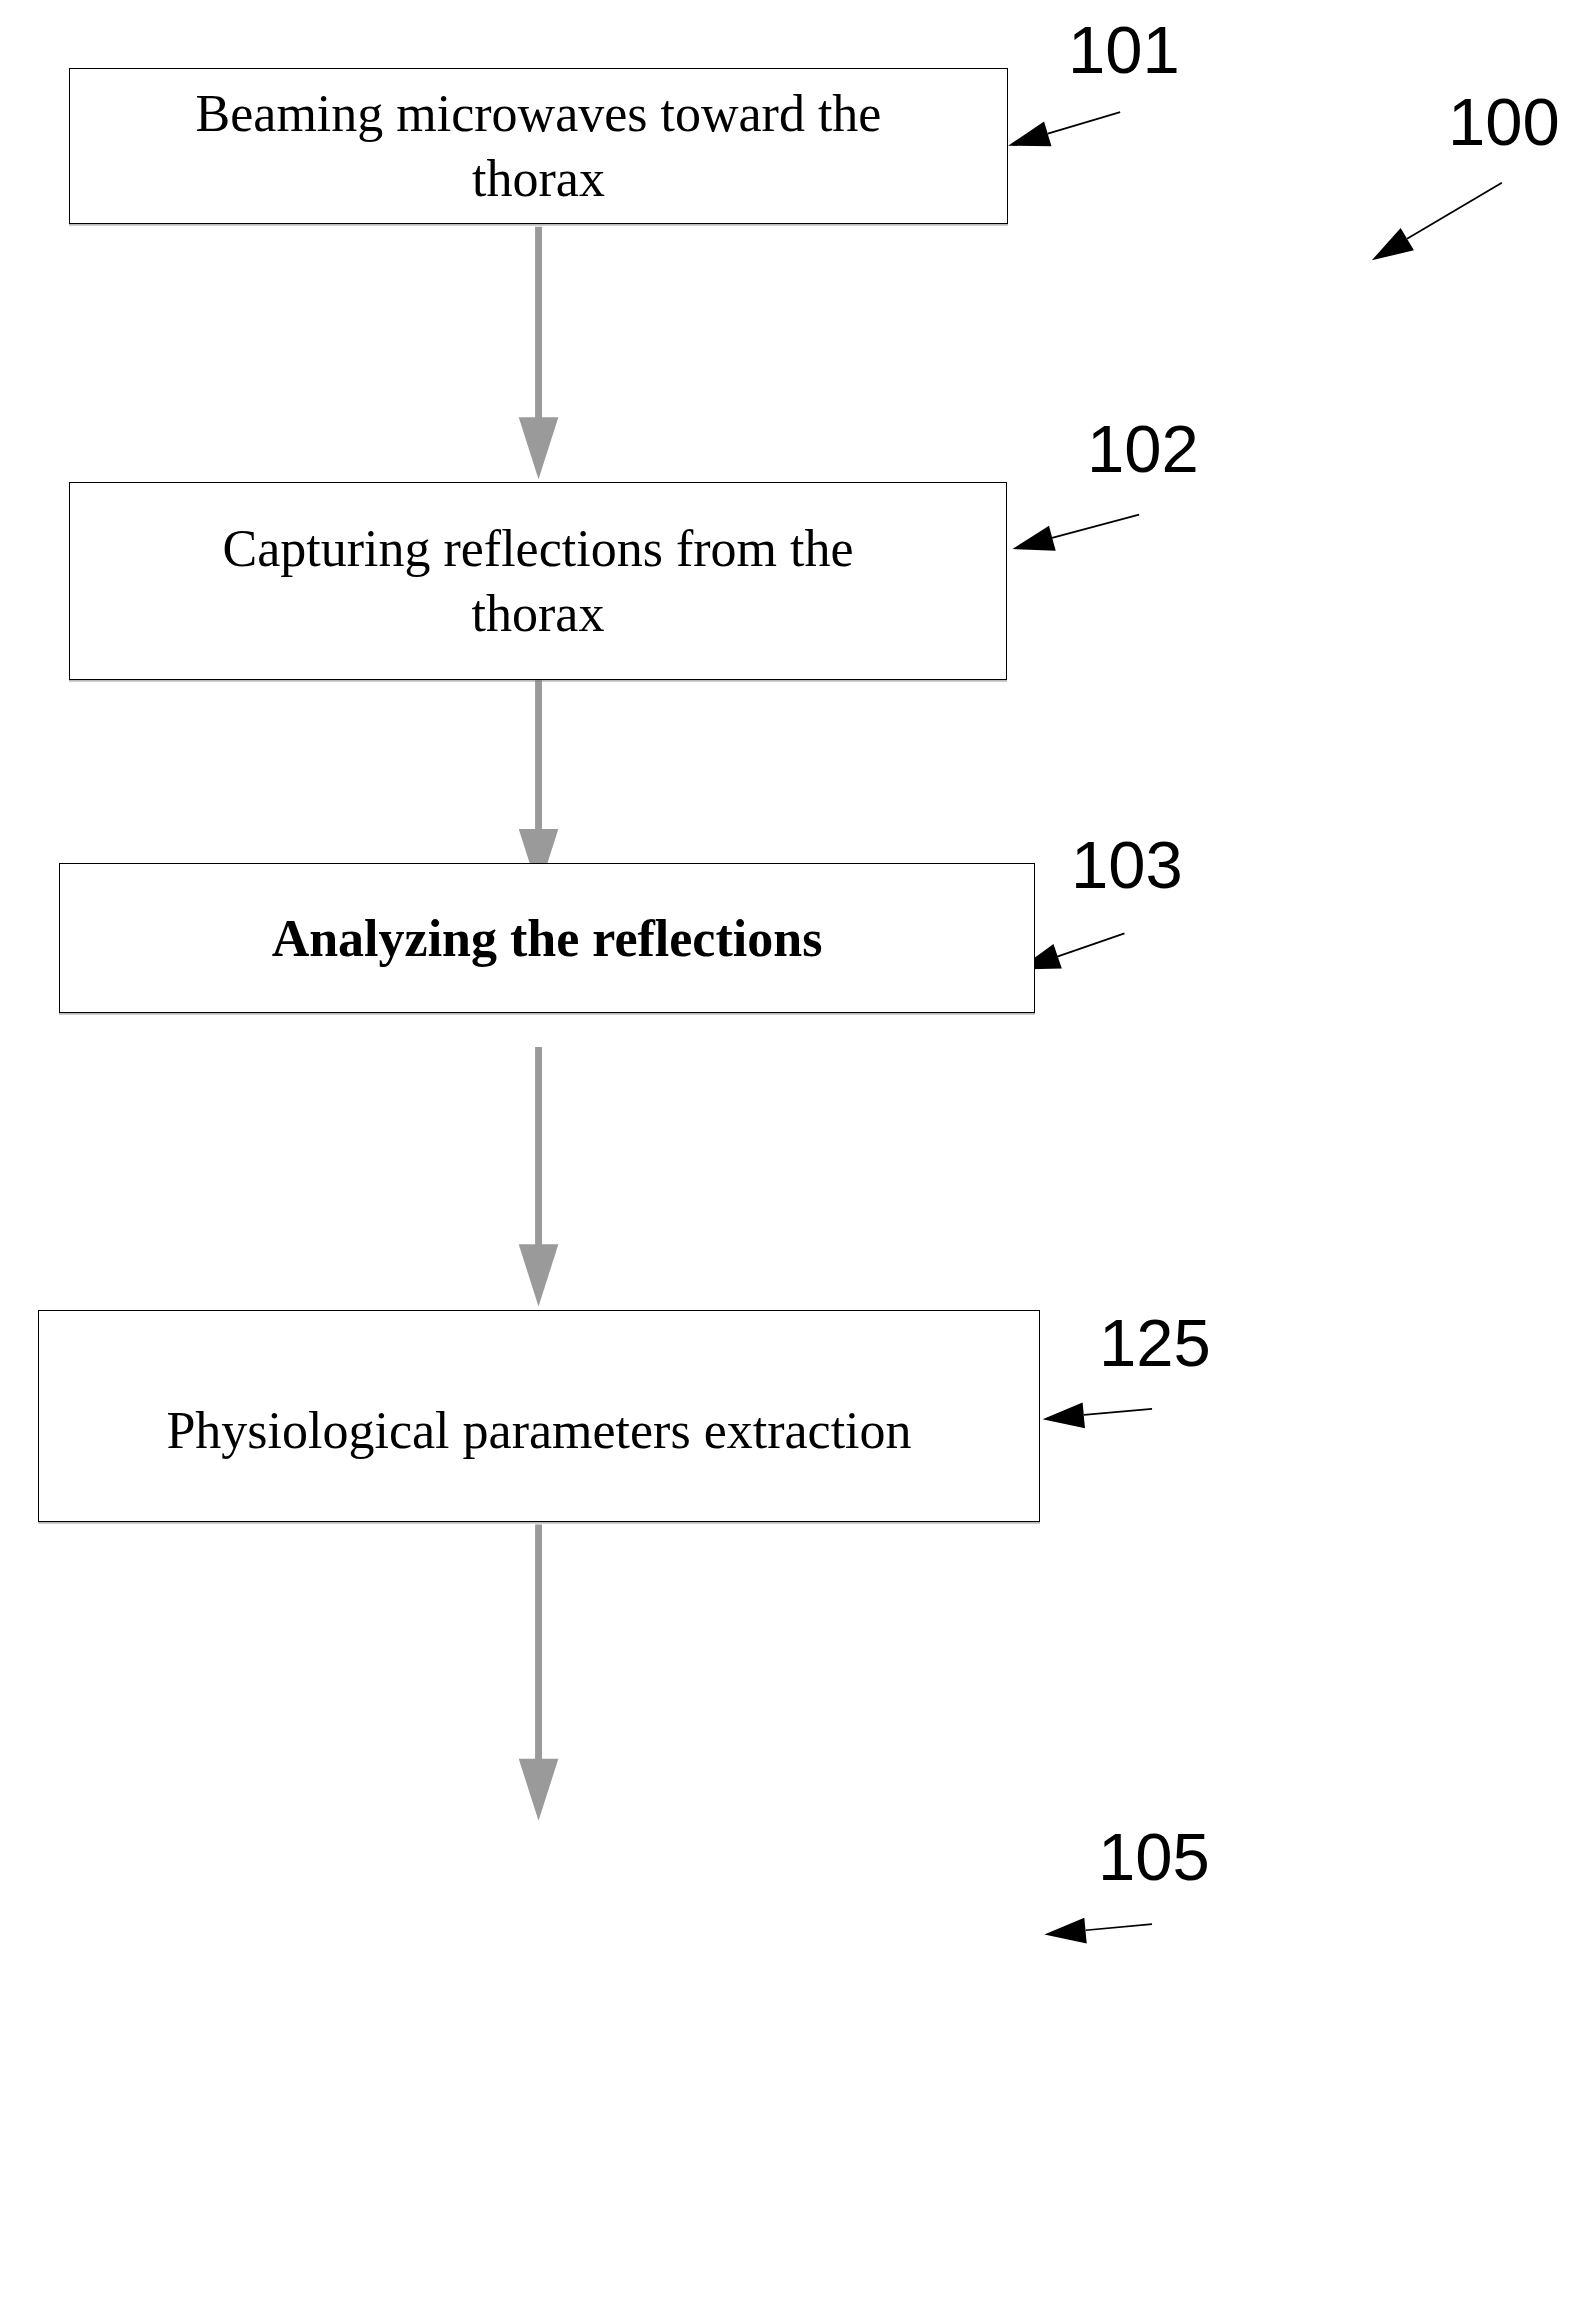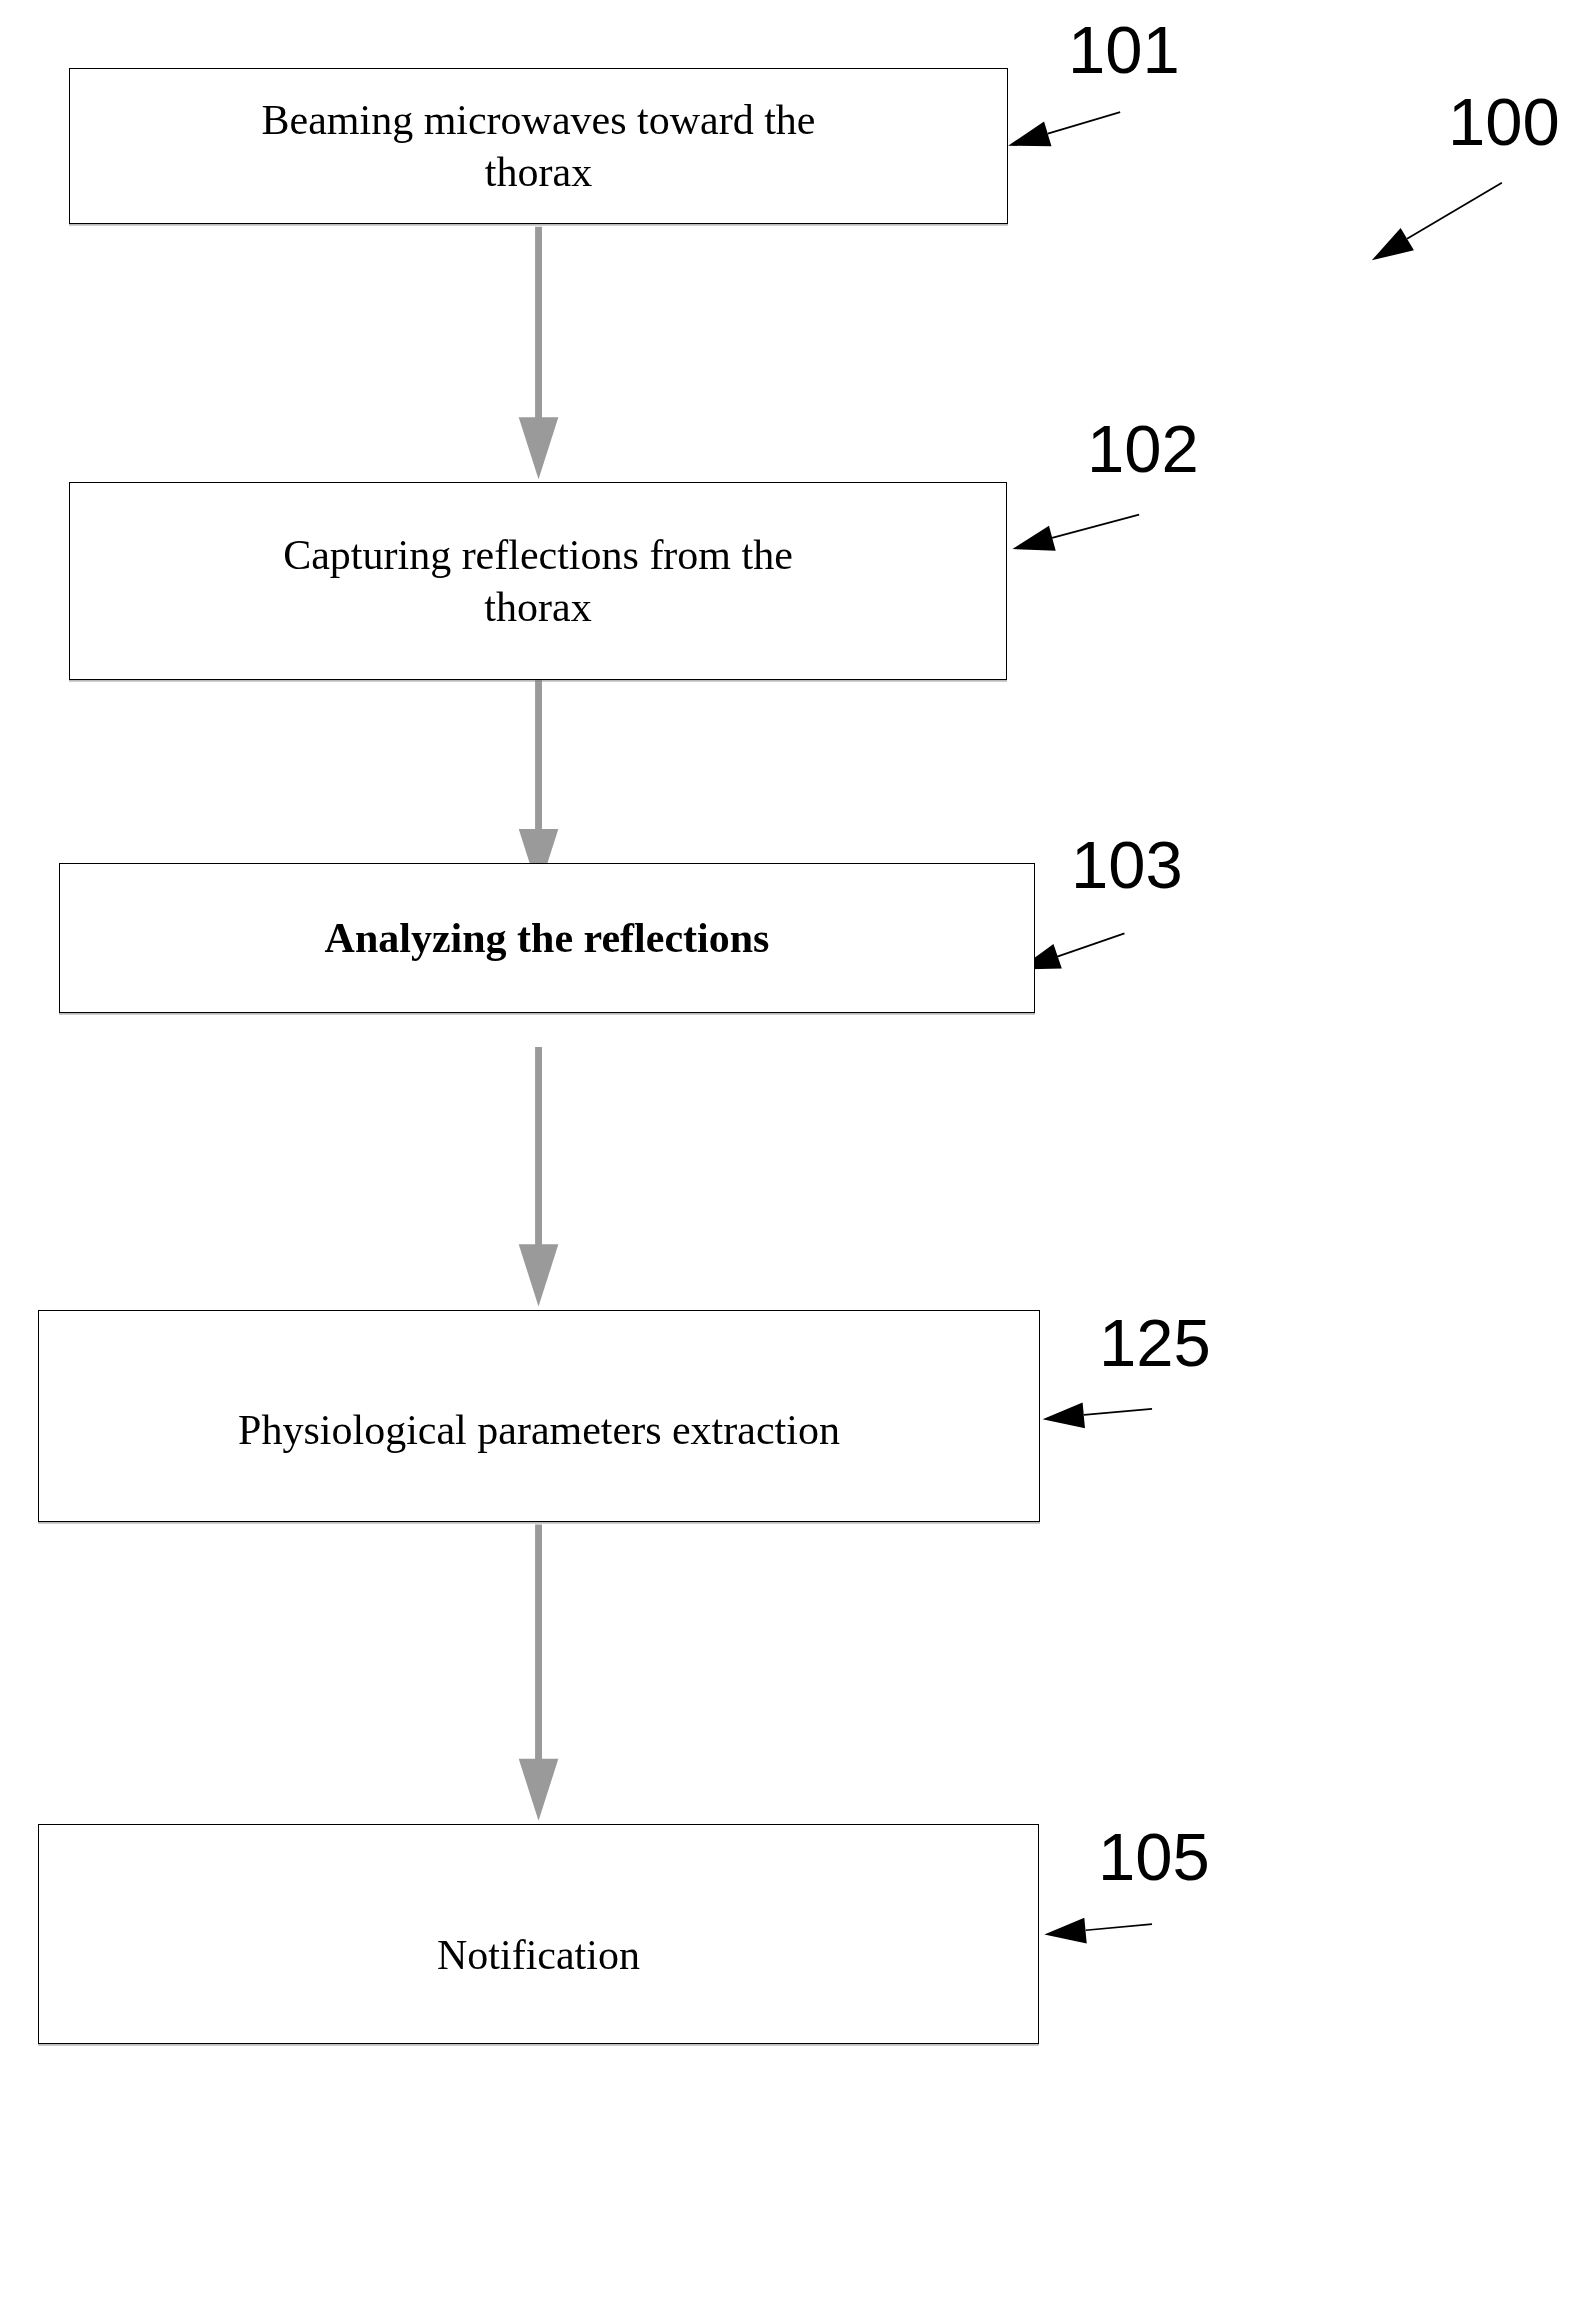--- a/index.html
+++ b/index.html
@@ -26,21 +26,21 @@
   .flow-box {
     position: absolute;
     border: 1.7px solid #000000;
     background: #ffffff;
     box-shadow: 0 1.7px 0 rgba(130,130,130,0.55);
     display: flex;
     align-items: center;
     justify-content: center;
     text-align: center;
     color: #000000;
-    font-size: 42px;
+    font-size: 52px;
     line-height: 1.25;
     white-space: pre-line;
     box-sizing: border-box;
   }
   .box-101 { left: 69px;  top: 68px;   width: 939px; height: 156px; }
   .box-102 { left: 69px;  top: 482px;  width: 938px; height: 198px; }
   .box-103 { left: 59px;  top: 863px; width: 976px; height: 150px; font-weight: bold; }
   .box-104 { left: 38px;  top: 1310px; width: 1002px; height: 212px; padding-top: 29px; }
   .box-105 { left: 38px;  top: 1824px; width: 1001px; height: 220px; padding-top: 43px; }
 
@@ -121,23 +121,20 @@
   <div class="flow-box box-102">
     <span>Capturing reflections from the
 thorax</span>
   </div>
   <div class="flow-box box-103">
     <span>Analyzing the reflections</span>
   </div>
   <div class="flow-box box-104">
     <span>Physiological parameters extraction</span>
   </div>
-  <div class="flow-box box-105">
-    <span>Notification</span>
-  </div>
 
   <div class="ref-label ref-100">100</div>
   <div class="ref-label ref-101">101</div>
   <div class="ref-label ref-102">102</div>
   <div class="ref-label ref-103">103</div>
   <div class="ref-label ref-104">125</div>
   <div class="ref-label ref-105">105</div>
 
 </div>
 

